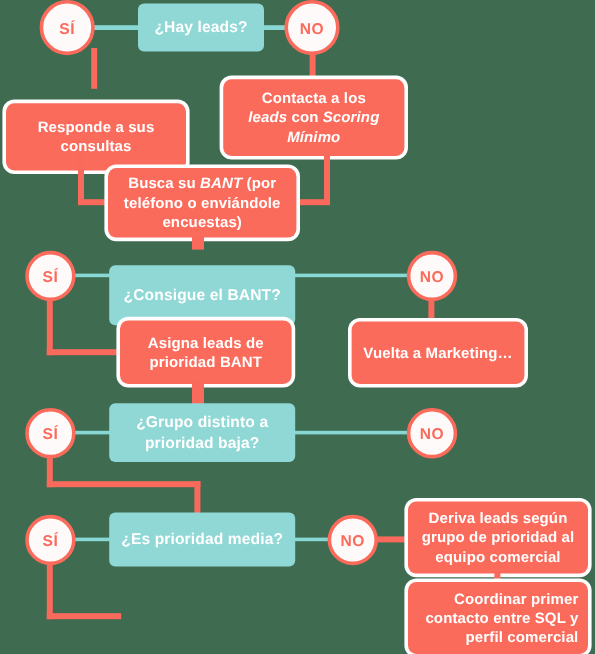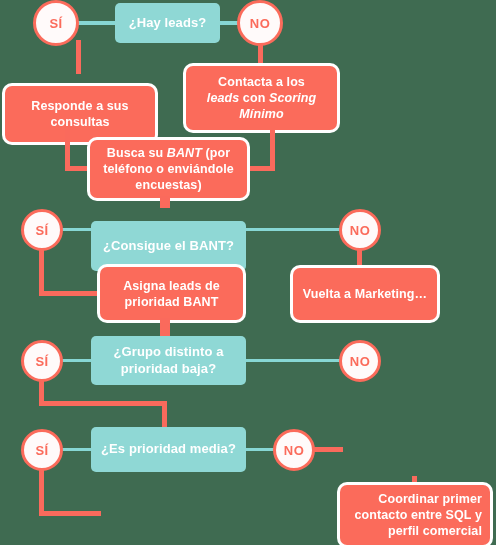--- a/index.html
+++ b/index.html
@@ -197,20 +197,23 @@
   <div class="circ" style="left:273px; top:429px; width:42px; height:42px;">
     <span>NO</span>
   </div>
 
   <div class="conn" style="left:39px; top:468px; width:5px; height:48px;"></div>
   <div class="conn" style="left:39px; top:511px; width:62px; height:5px;"></div>
 
   <div class="conn" style="left:313px; top:447px; width:30px; height:5px;"></div>
 
 
+  <div class="proc" style="left:340px; top:418px; width:150px; height:60px;">
+    <span>Deriva leads según grupo de prioridad al equipo comercial</span>
+  </div>
 
   <div class="conn" style="left:412px; top:476px; width:5px; height:12px;"></div>
 
   <div class="proc" style="left:340px; top:485px; width:150px; height:60px;text-align:right;">
     <span>Coordinar primer contacto entre SQL y perfil comercial</span>
   </div>
 
 </div>
 
 </body></html>

